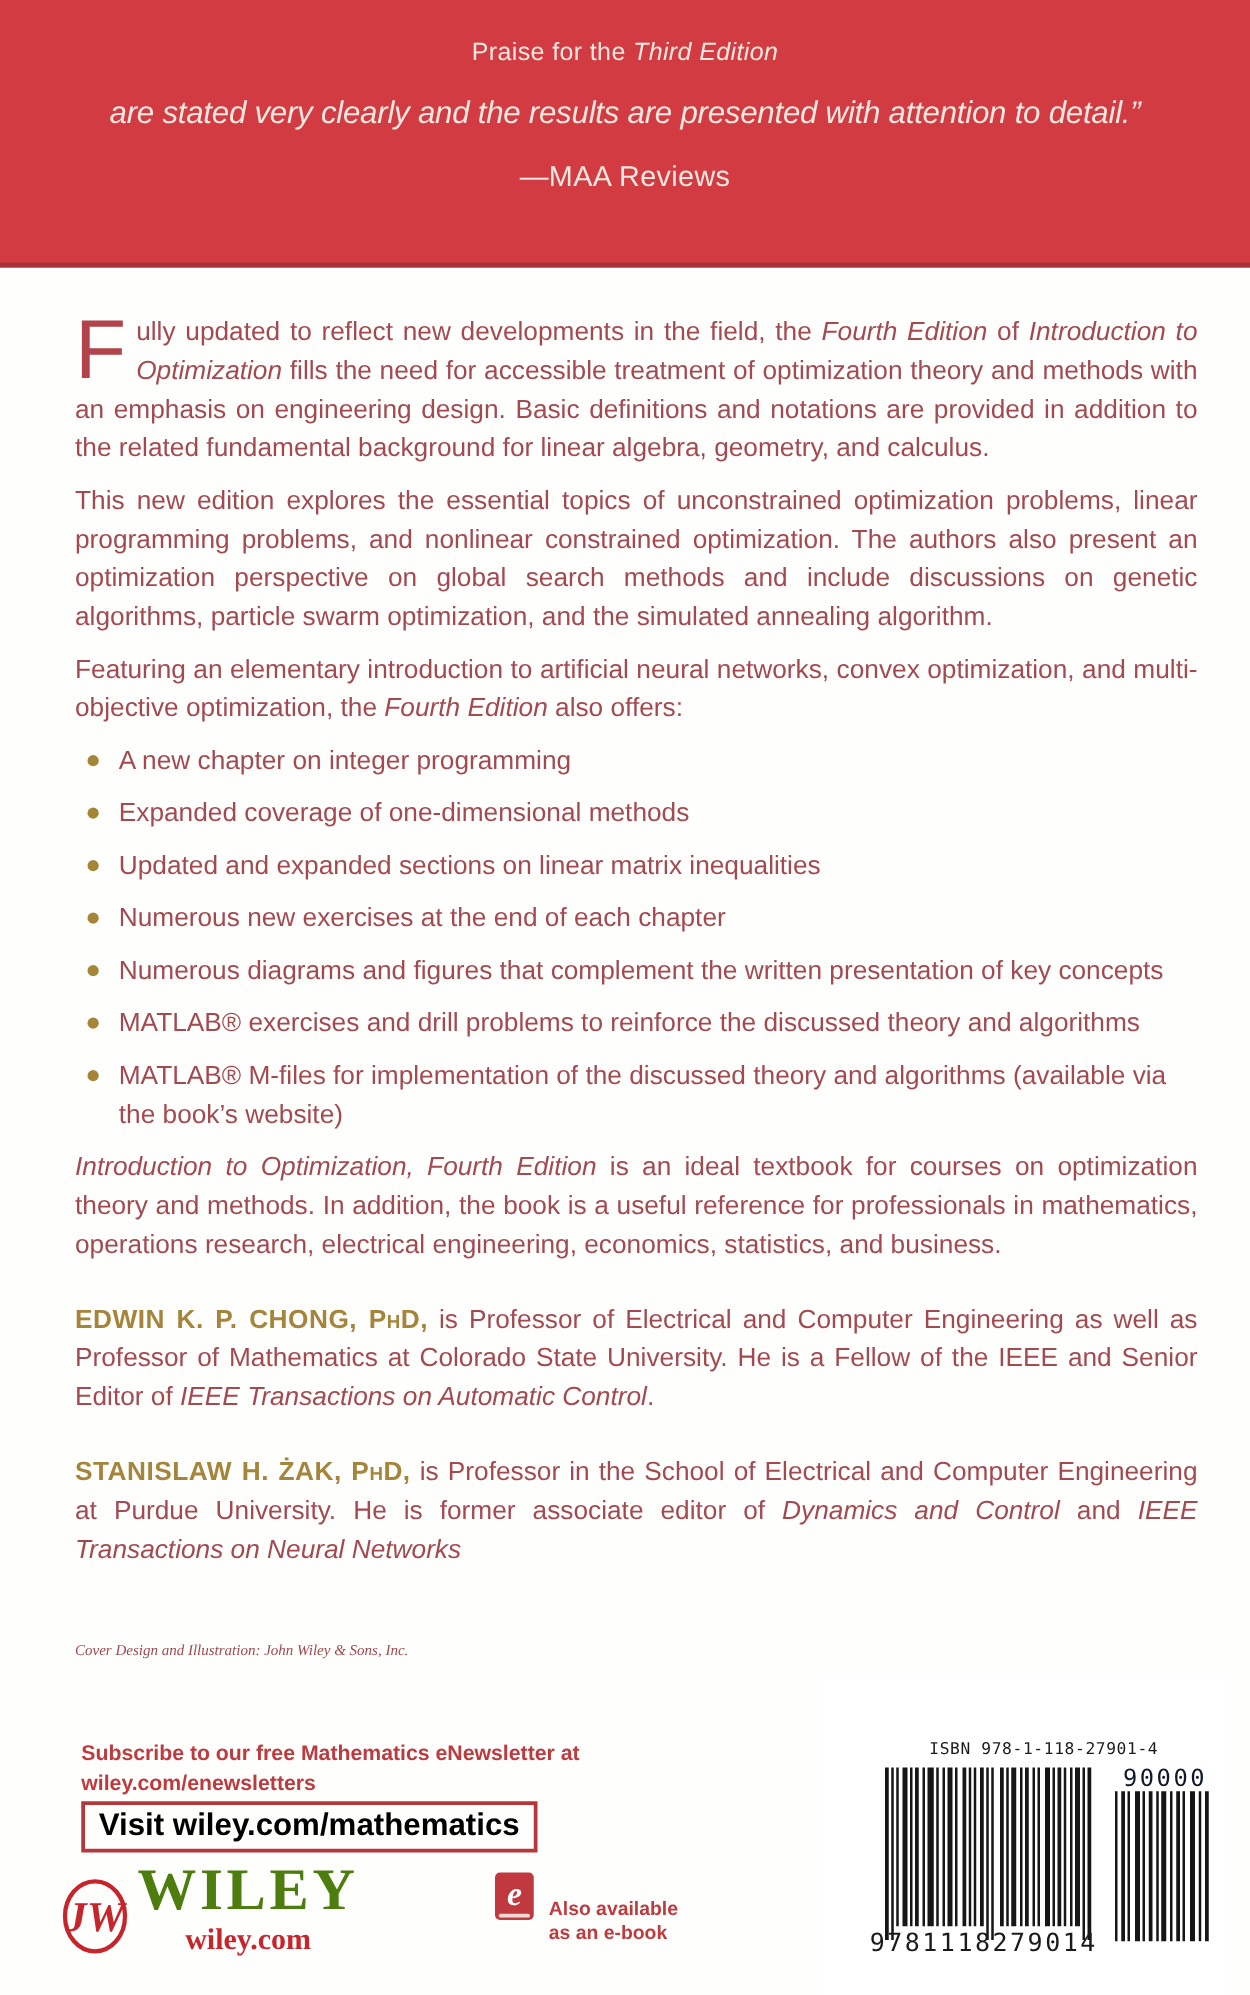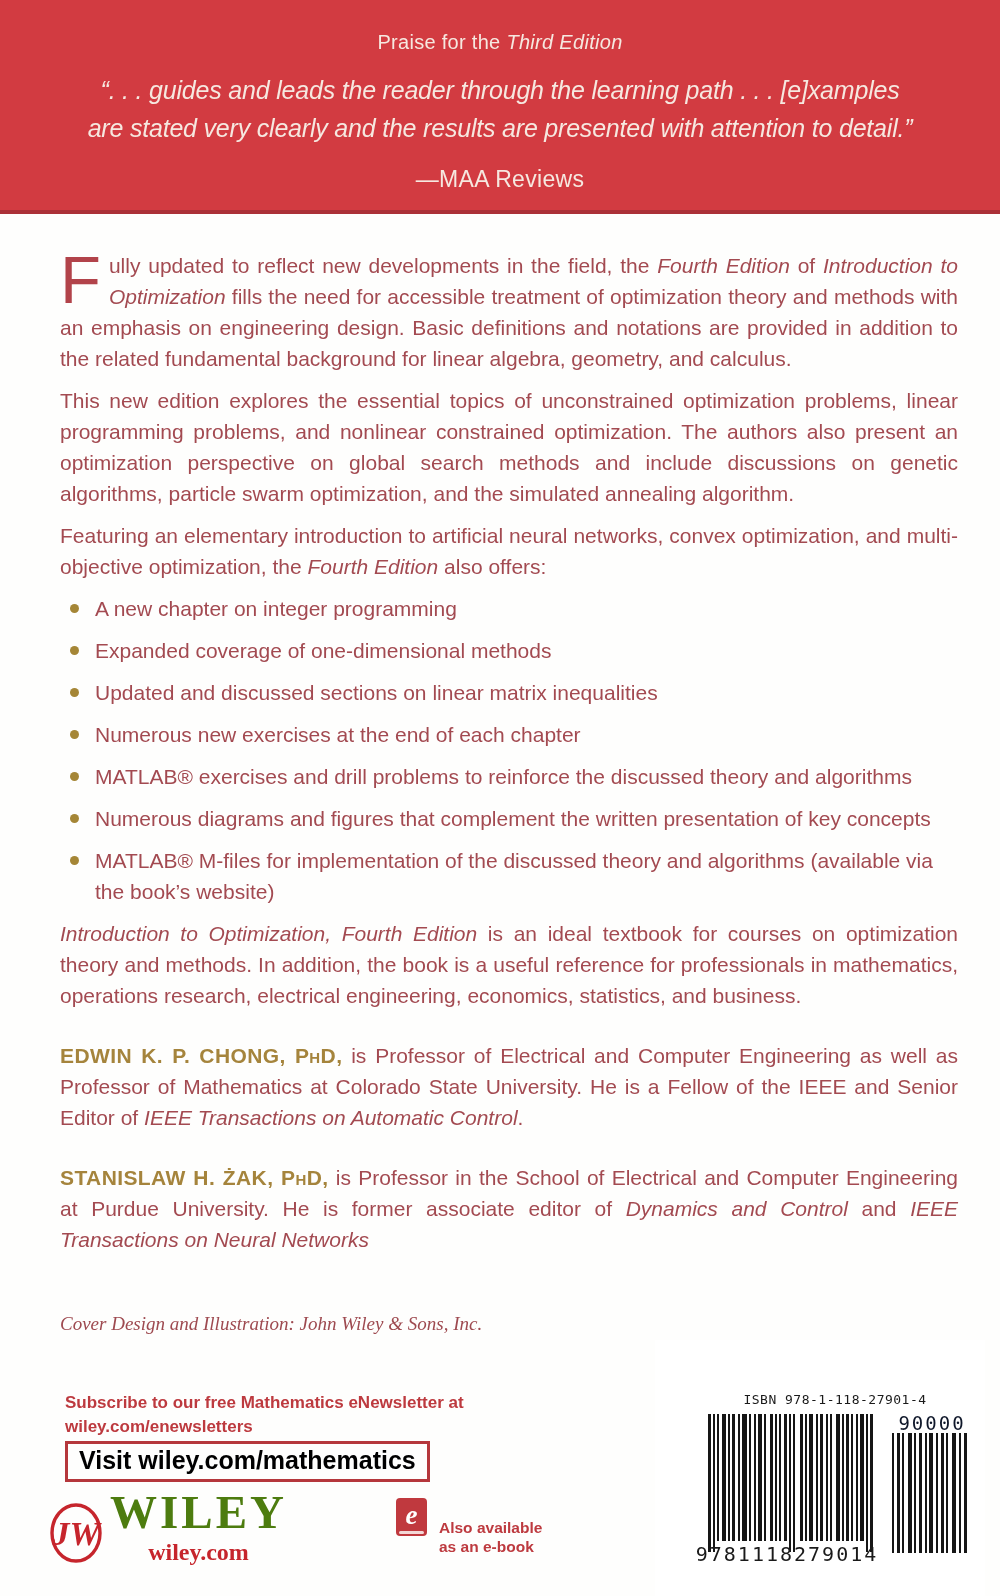--- a/index.html
+++ b/index.html
@@ -35,21 +35,21 @@
   .dot{
     flex:0 0 9px;width:9px;height:9px;border-radius:50%;
     background:#a58636;margin:11px 16px 0 0;
   }
   .bio-name{color:#a5843c;font-weight:700;letter-spacing:.4px;}
   .sc{font-variant:small-caps;}
   .bio{margin-top:29px;}
   .credit{
     position:absolute;left:60px;top:1313px;
     font-family:"Liberation Serif",serif;font-style:italic;
-    font-size:19px;color:#9e4a50;
+    font-size:12px;color:#9e4a50;
   }
   
   .subscribe{
     position:absolute;left:65px;top:1391px;
     color:#bd3a3f;font-weight:700;font-size:17px;line-height:24px;
   }
   .visit-box{
     position:absolute;left:65px;top:1441px;
     border:3px solid #b5373c;padding:2px 11px 4px 11px;
     color:#000000;font-weight:700;font-size:25px;
@@ -99,21 +99,20 @@
   }
 </style>
 </head>
 <body>
 
 <div class="page">
 
   <header class="banner">
     <div class="kicker"><span>Praise for the </span><span class="it">Third Edition</span></div>
     <div class="quote">
-      <div>“. . . guides and leads the reader through the learning path . . . [e]xamples</div>
       <div>are stated very clearly and the results are presented with attention to detail.”</div>
     </div>
     <div class="attribution">—MAA Reviews</div>
   </header>
 
   <main class="content">
     <p class="para"><span class="dropcap">F</span><span>ully updated to reflect new developments in the field, the </span><span class="it">Fourth Edition</span><span> of </span><span class="it">Introduction to Optimization</span><span> fills the need for accessible treatment of optimization theory and methods with an emphasis on engineering design. Basic definitions and notations are provided in addition to the related fundamental background for linear algebra, geometry, and calculus.</span></p>
 
     <p class="para">This new edition explores the essential topics of unconstrained optimization problems, linear programming problems, and nonlinear constrained optimization. The authors also present an optimization perspective on global search methods and include discussions on genetic algorithms, particle swarm optimization, and the simulated annealing algorithm.</p>
 
@@ -123,33 +122,33 @@
       <li>
           <span class="dot"></span>
           <span>A new chapter on integer programming</span>
         </li>
       <li>
           <span class="dot"></span>
           <span>Expanded coverage of one-dimensional methods</span>
         </li>
       <li>
           <span class="dot"></span>
-          <span>Updated and discussed sections on linear matrix inequalities</span>
+          <span>Updated and expanded sections on linear matrix inequalities</span>
         </li>
       <li>
           <span class="dot"></span>
           <span>Numerous new exercises at the end of each chapter</span>
         </li>
       <li>
           <span class="dot"></span>
+          <span>Numerous diagrams and figures that complement the written presentation of key concepts</span>
+        </li>
+      <li>
+          <span class="dot"></span>
           <span>MATLAB® exercises and drill problems to reinforce the discussed theory and algorithms</span>
-        </li>
-      <li>
-          <span class="dot"></span>
-          <span>Numerous diagrams and figures that complement the written presentation of key concepts</span>
         </li>
       <li>
           <span class="dot"></span>
           <span>MATLAB® M-files for implementation of the discussed theory and algorithms (available via the book’s website)</span>
         </li>
     </ul>
 
     <p class="para"><span class="it">Introduction to Optimization, Fourth Edition</span><span> is an ideal textbook for courses on optimization theory and methods. In addition, the book is a useful reference for professionals in mathematics, operations research, electrical engineering, economics, statistics, and business.</span></p>
 
     <p class="para bio"><span class="bio-name"><span>EDWIN K. P. CHONG, </span><span class="sc">PhD,</span></span><span> is Professor of Electrical and Computer Engineering as well as Professor of Mathematics at Colorado State University. He is a Fellow of the IEEE and Senior Editor of </span><span class="it">IEEE Transactions on Automatic Control</span><span>.</span></p>

